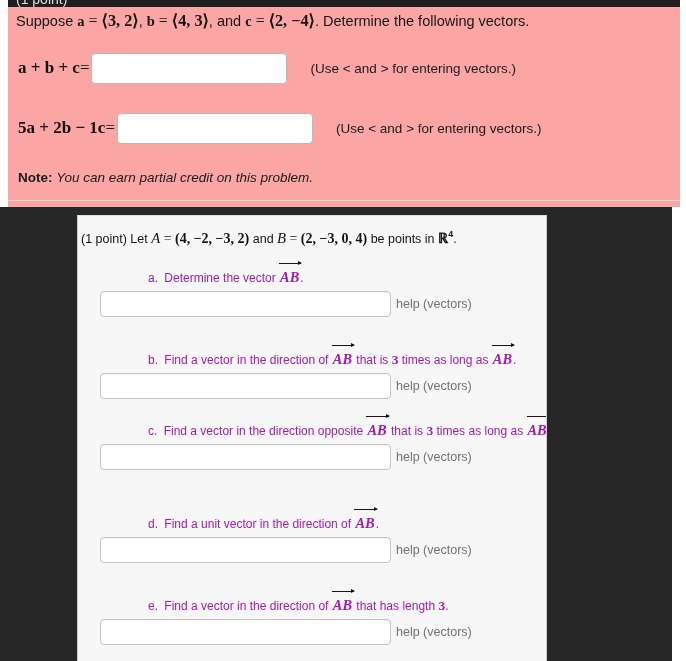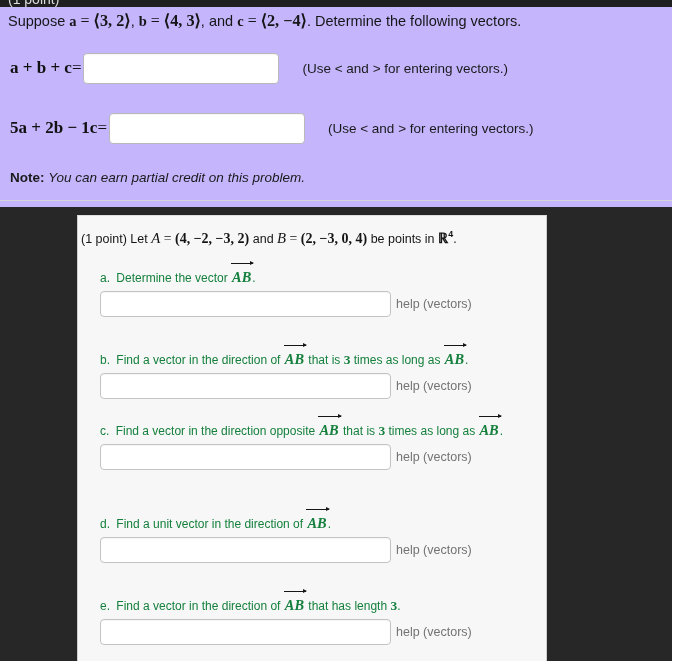--- a/index.html
+++ b/index.html
@@ -17,25 +17,25 @@
   #screen {
     position: relative;
     width: 686px;
     height: 661px;
     background: #ffffff;
   }
 
   
   .panel-top {
     position: absolute;
-    left: 0;
+    left: 8px;
     top: 0;
     width: 672px;
     height: 207px;
-    background: #c4b5fd;
+    background: #fca5a5;
     overflow: hidden;
   }
   .clip-strip {
     position: absolute;
     left: 0;
     top: 0;
     width: 672px;
     height: 7px;
     background: #1f1f1f;
     overflow: hidden;
@@ -147,21 +147,22 @@
   }
   .part {
     position: absolute;
     left: 22px;
     width: 444px;
   }
   .part-text {
     font-size: 12px;
     line-height: 16px;
     white-space: nowrap;
-    color: #15803d;
+    color: #a21caf;
+    margin-left: 48px;
   }
   .part-letter { padding-right: 3px; }
   .answer-row {
     margin-top: 5px;
     display: flex;
     align-items: center;
     white-space: nowrap;
   }
   .answer-row .txt-input {
     width: 291px;

